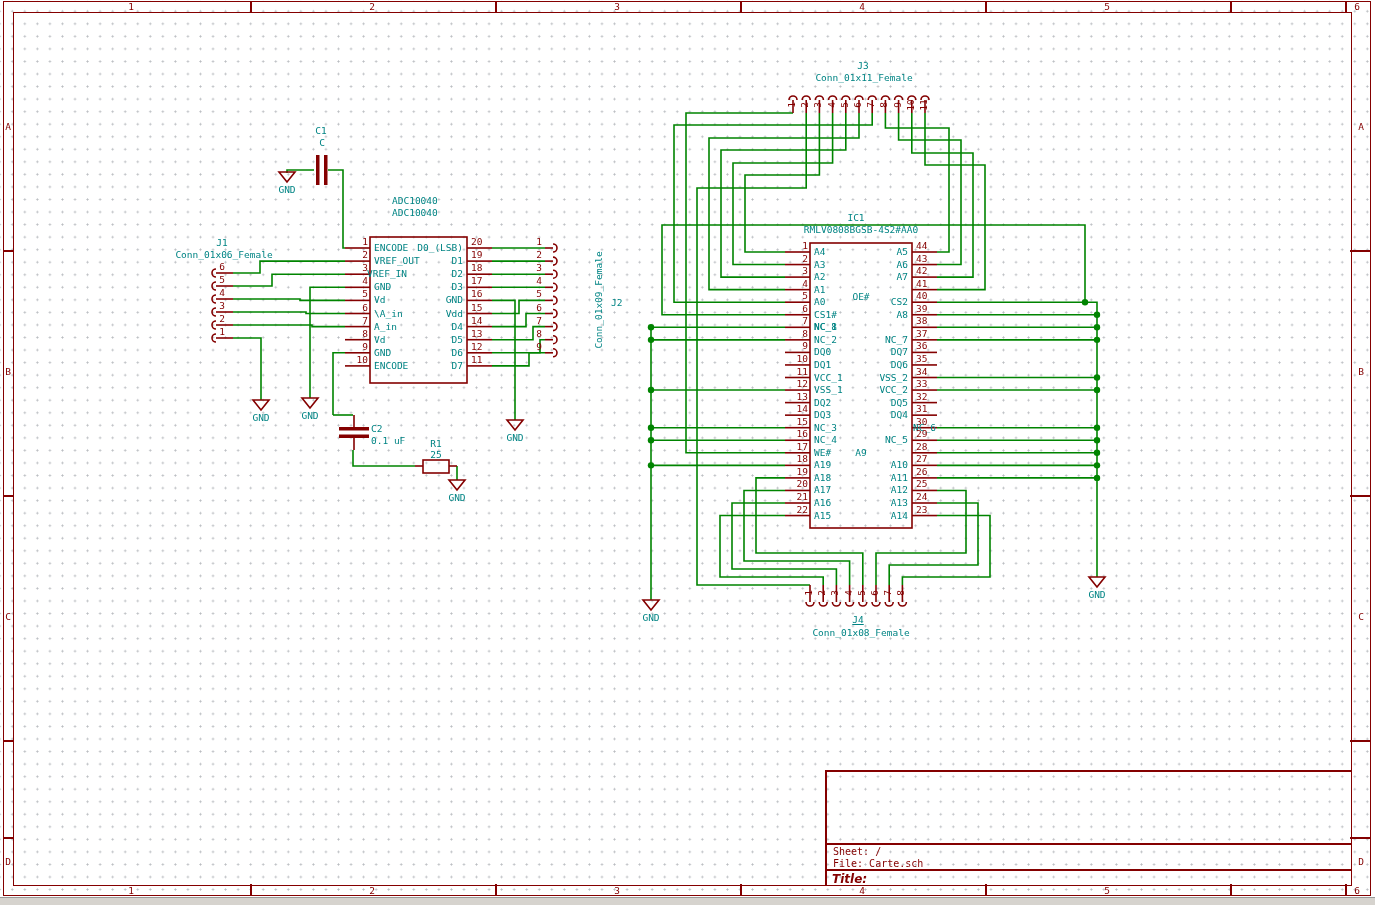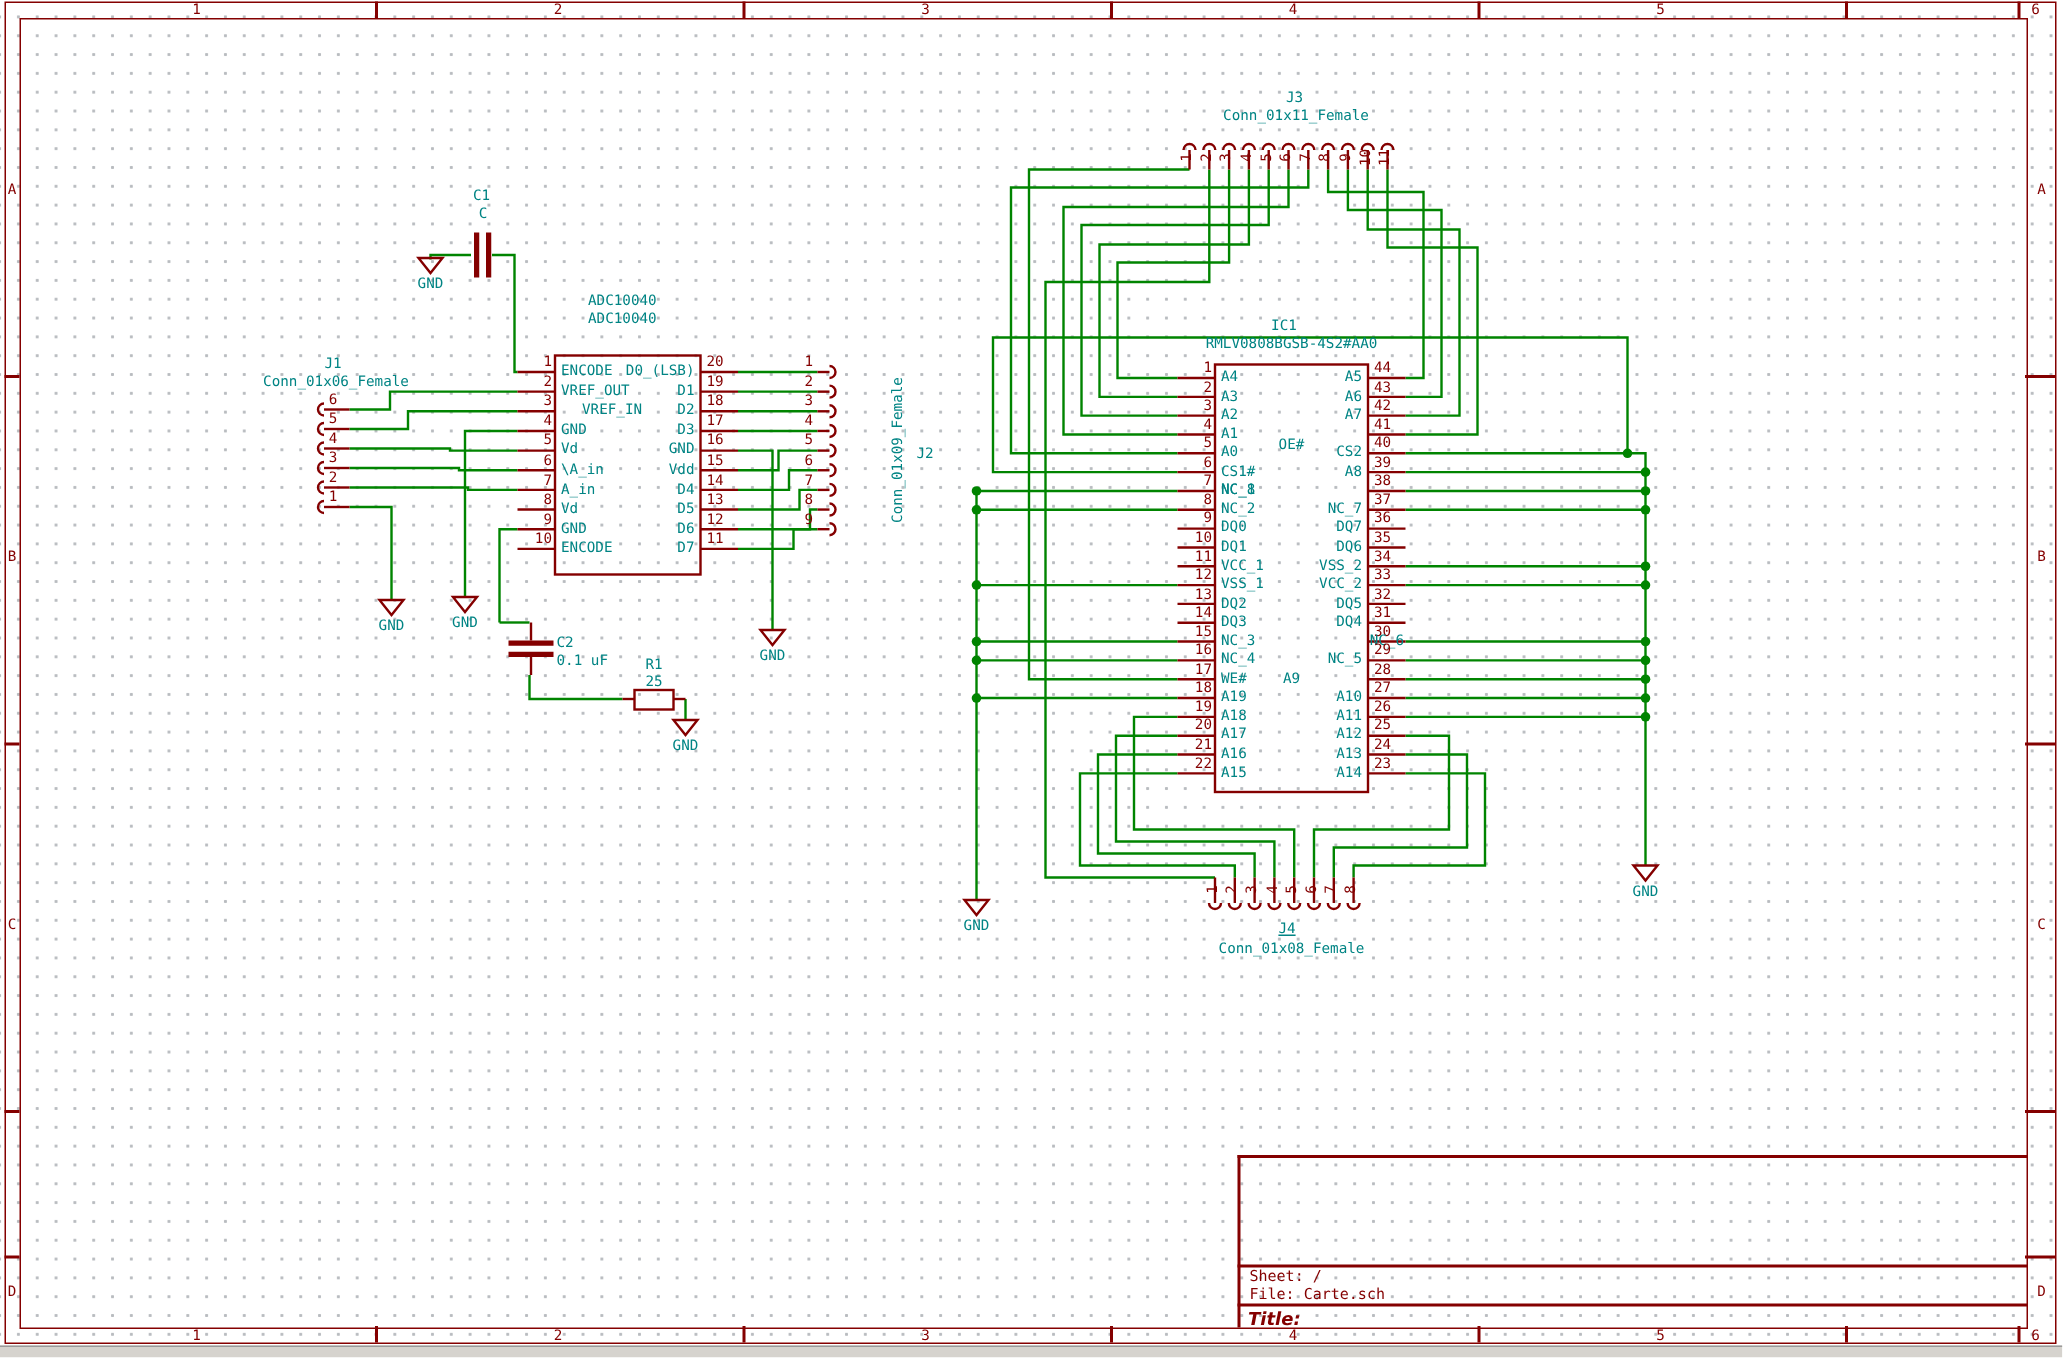--- a/index.html
+++ b/index.html
@@ -267,21 +267,21 @@
       <div class="bline" style="left:825px;top:869px;width:527px;height:1.5px;"></div>
       <div class="tbt" style="left:833px;top:846px;">Sheet: /</div>
       <div class="tbt" style="left:833px;top:858px;">File: Carte.sch</div>
       <div class="tbtitle" style="left:832px;top:872px;">Title:</div>
     </div>
   <div class="t num" style="left: 345px; top: 237px; width: 23px; text-align: right;">1</div>
       <div class="t lbl" style="left: 374px; top: 243px;">ENCODE</div>
       <div class="t num" style="left: 345px; top: 250.1px; width: 23px; text-align: right;">2</div>
       <div class="t lbl" style="left: 374px; top: 256.1px;">VREF_OUT</div>
       <div class="t num" style="left: 345px; top: 263.2px; width: 23px; text-align: right;">3</div>
-      <div class="t lbl" style="left: 388px; top: 269.2px; text-align: center;">VREF_IN</div>
+      <div class="t lbl" style="left: 367px; top: 269.2px; text-align: center;">VREF_IN</div>
       <div class="t num" style="left: 345px; top: 276.3px; width: 23px; text-align: right;">4</div>
       <div class="t lbl" style="left: 374px; top: 282.3px;">GND</div>
       <div class="t num" style="left: 345px; top: 289.4px; width: 23px; text-align: right;">5</div>
       <div class="t lbl" style="left: 374px; top: 295.4px;">Vd</div>
       <div class="t num" style="left: 345px; top: 302.5px; width: 23px; text-align: right;">6</div>
       <div class="t lbl" style="left: 374px; top: 308.5px;">\A_in</div>
       <div class="t num" style="left: 345px; top: 315.6px; width: 23px; text-align: right;">7</div>
       <div class="t lbl" style="left: 374px; top: 321.6px;">A_in</div>
       <div class="t num" style="left: 345px; top: 328.7px; width: 23px; text-align: right;">8</div>
       <div class="t lbl" style="left: 374px; top: 334.7px;">Vd</div>

